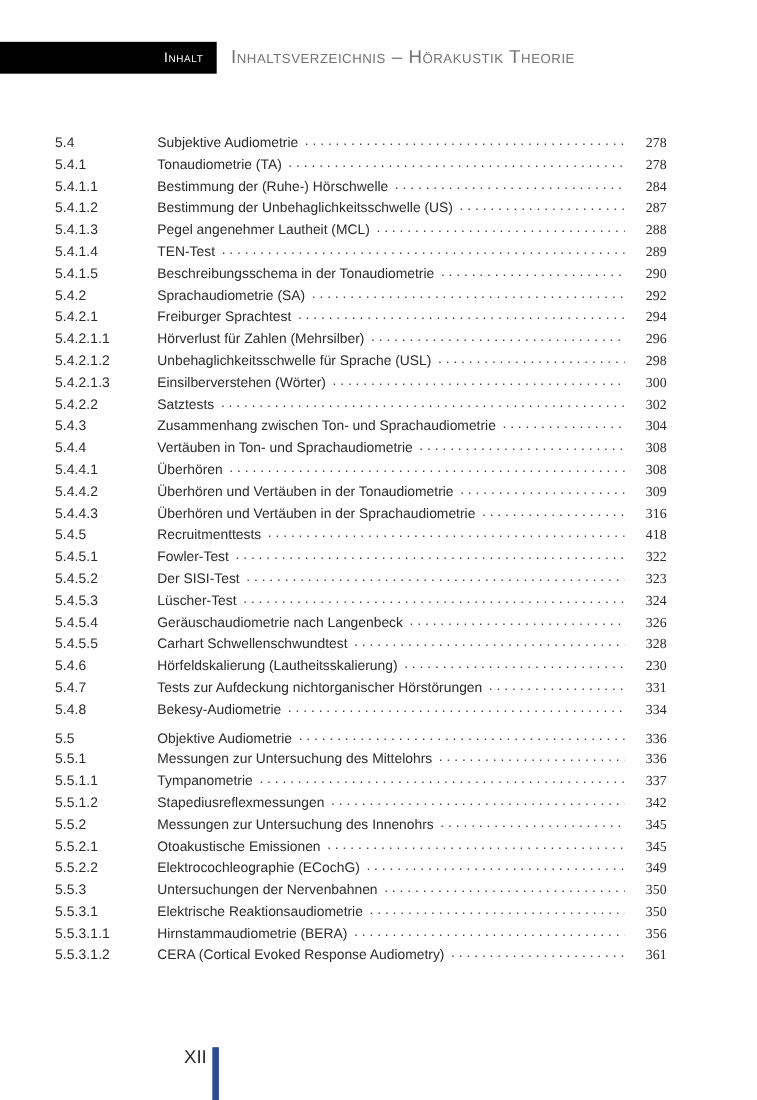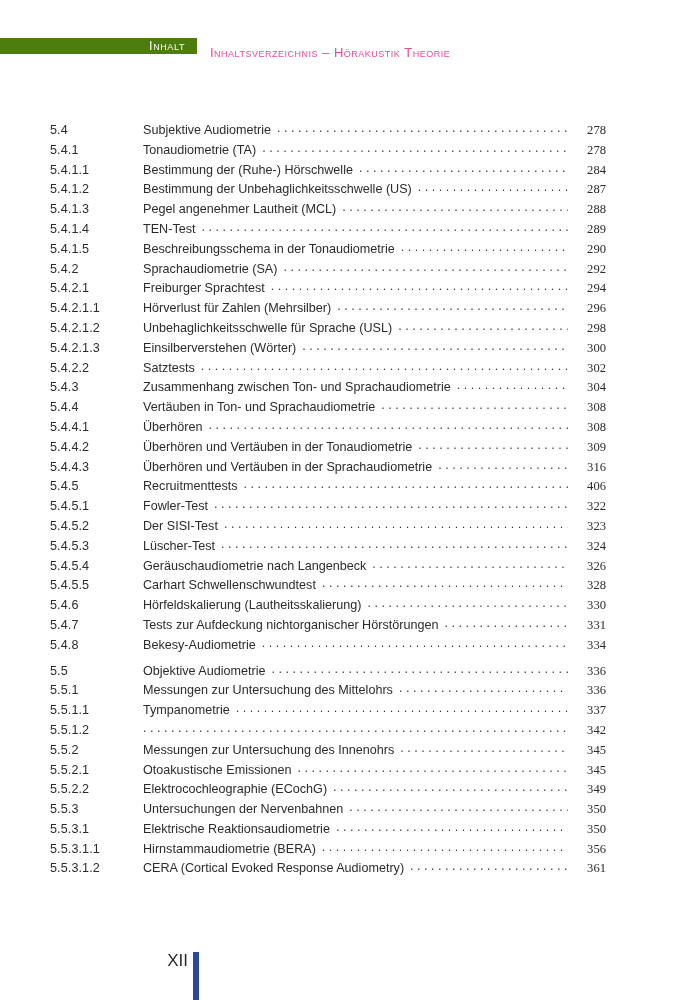--- a/index.html
+++ b/index.html
@@ -24,22 +24,22 @@
     top: 38px;
     left: 0;
     width: 100%;
     height: 28px;
   }
   .header-tab {
     position: absolute;
     left: 0;
     top: 0;
     width: 197px;
-    height: 16px;
-    background: #4d7c0f;
+    height: 29px;
+    background: #000000;
     box-sizing: border-box;
     display: flex;
     align-items: center;
     justify-content: flex-end;
     padding-right: 12px;
   }
   .header-tab-label {
     color: #ffffff;
     font-size: 12.5px;
     font-variant: small-caps;
@@ -47,22 +47,22 @@
     line-height: 1;
     white-space: nowrap;
   }
   .header-title {
     position: absolute;
     left: 210px;
     top: 0;
     height: 28px;
     display: flex;
     align-items: center;
-    color: #ec4899;
-    font-size: 13px;
+    color: #737373;
+    font-size: 17px;
     font-variant: small-caps;
     letter-spacing: 0.5px;
     white-space: nowrap;
   }
 
   
   .toc {
     position: absolute;
     left: 50px;
     top: 121px;
@@ -257,21 +257,21 @@
     <div class="toc-row">
       <span class="toc-num">5.4.4.3</span>
       <span class="toc-title">Überhören und Vertäuben in der Sprachaudiometrie</span>
       <span class="toc-leader"></span>
       <span class="toc-page">316</span>
     </div>
     <div class="toc-row">
       <span class="toc-num">5.4.5</span>
       <span class="toc-title">Recruitmenttests</span>
       <span class="toc-leader"></span>
-      <span class="toc-page">406</span>
+      <span class="toc-page">418</span>
     </div>
     <div class="toc-row">
       <span class="toc-num">5.4.5.1</span>
       <span class="toc-title">Fowler-Test</span>
       <span class="toc-leader"></span>
       <span class="toc-page">322</span>
     </div>
     <div class="toc-row">
       <span class="toc-num">5.4.5.2</span>
       <span class="toc-title">Der SISI-Test</span>
@@ -293,21 +293,21 @@
     <div class="toc-row">
       <span class="toc-num">5.4.5.5</span>
       <span class="toc-title">Carhart Schwellenschwundtest</span>
       <span class="toc-leader"></span>
       <span class="toc-page">328</span>
     </div>
     <div class="toc-row">
       <span class="toc-num">5.4.6</span>
       <span class="toc-title">Hörfeldskalierung (Lautheitsskalierung)</span>
       <span class="toc-leader"></span>
-      <span class="toc-page">330</span>
+      <span class="toc-page">230</span>
     </div>
     <div class="toc-row">
       <span class="toc-num">5.4.7</span>
       <span class="toc-title">Tests zur Aufdeckung nichtorganischer Hörstörungen</span>
       <span class="toc-leader"></span>
       <span class="toc-page">331</span>
     </div>
     <div class="toc-row">
       <span class="toc-num">5.4.8</span>
       <span class="toc-title">Bekesy-Audiometrie</span>
@@ -327,20 +327,21 @@
       <span class="toc-page">336</span>
     </div>
     <div class="toc-row">
       <span class="toc-num">5.5.1.1</span>
       <span class="toc-title">Tympanometrie</span>
       <span class="toc-leader"></span>
       <span class="toc-page">337</span>
     </div>
     <div class="toc-row">
       <span class="toc-num">5.5.1.2</span>
+      <span class="toc-title">Stapediusreflexmessungen</span>
       <span class="toc-leader"></span>
       <span class="toc-page">342</span>
     </div>
     <div class="toc-row">
       <span class="toc-num">5.5.2</span>
       <span class="toc-title">Messungen zur Untersuchung des Innenohrs</span>
       <span class="toc-leader"></span>
       <span class="toc-page">345</span>
     </div>
     <div class="toc-row">

